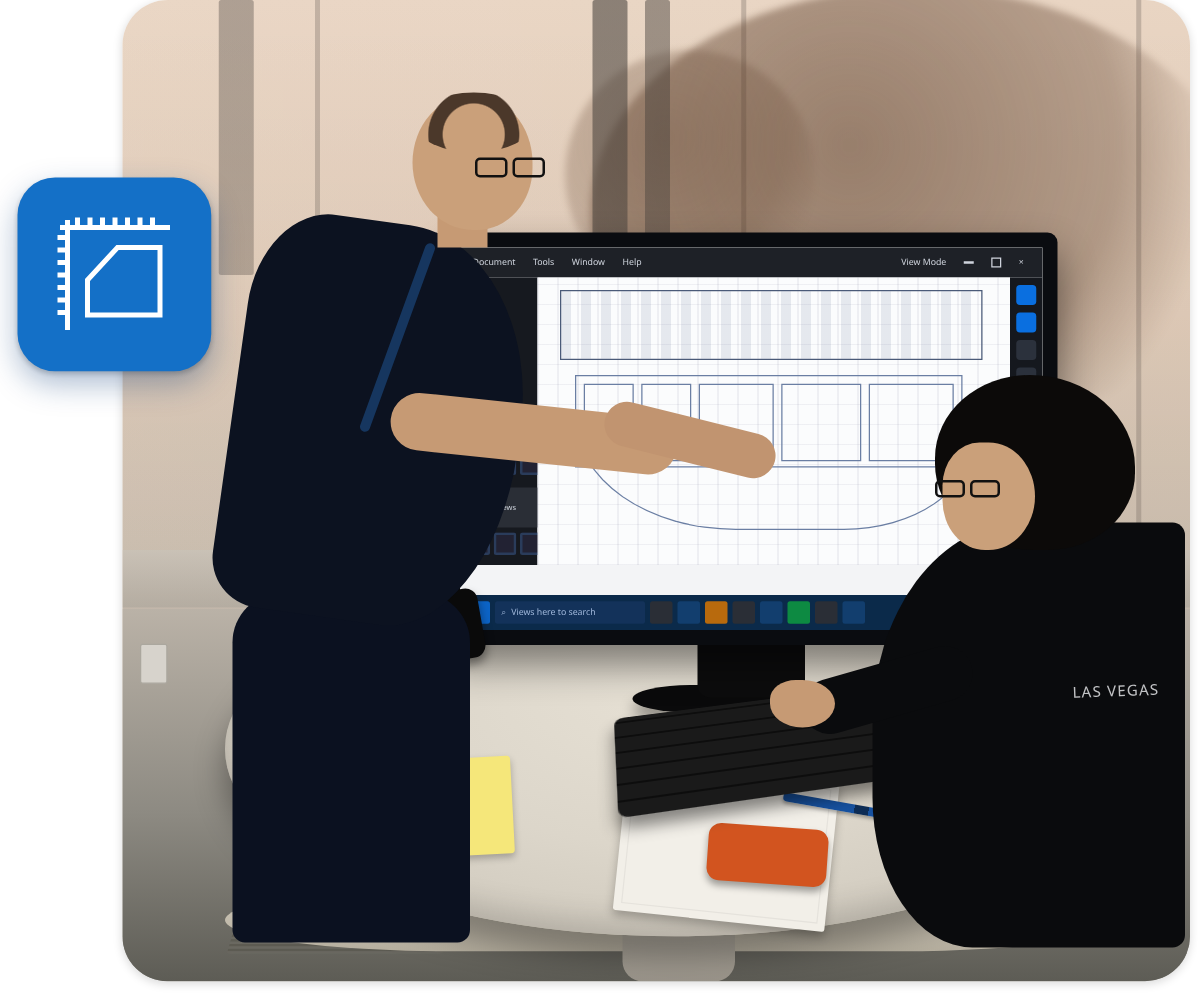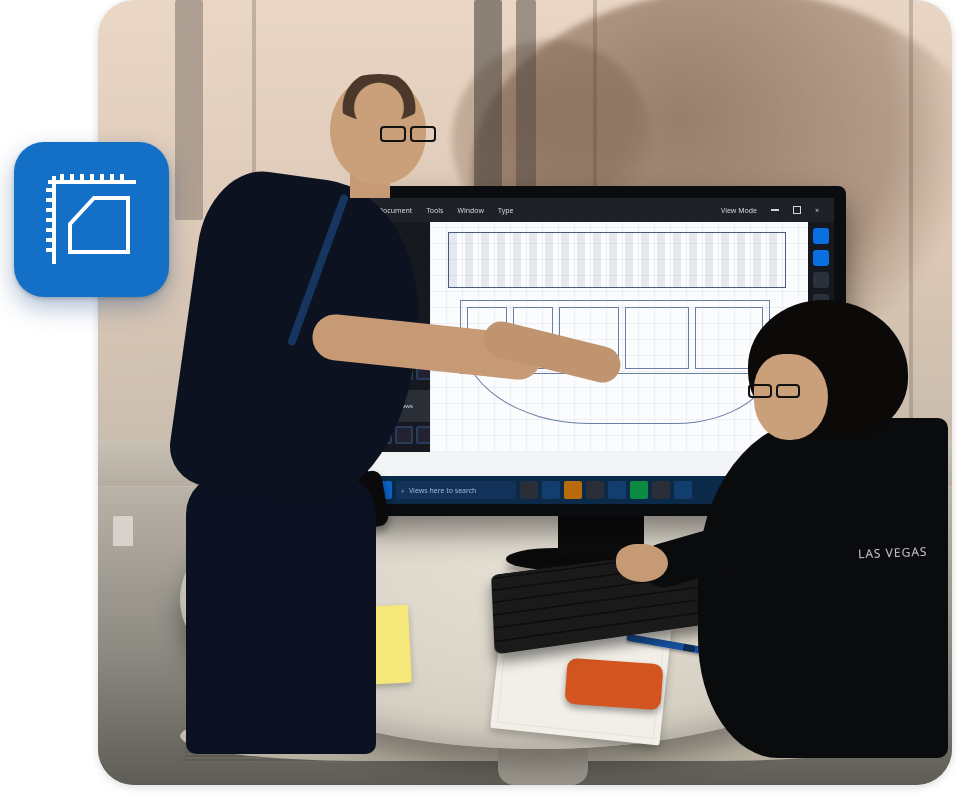--- a/index.html
+++ b/index.html
@@ -316,21 +316,21 @@
 
   <div class="monitor-base"></div>
   <div class="monitor-stand"></div>
   <div class="monitor">
     <div class="screen">
 
       <div class="app-titlebar">
         <span>Document</span>
         <span>Tools</span>
         <span>Window</span>
-        <span>Type</span>
+        <span>Help</span>
         <span class="spacer"></span>
         <span>View Mode</span>
         <span style="width:8px;height:2px;background:#cfd4dd;display:inline-block"></span>
         <span style="width:8px;height:8px;border:1px solid #cfd4dd;display:inline-block"></span>
         <span style="width:9px;height:9px;display:inline-block;color:#cfd4dd">×</span>
       </div>
 
       <div class="app-left-panel">
         <div class="panel-card" style="top:104px;">
           <span>Explore Views</span>

